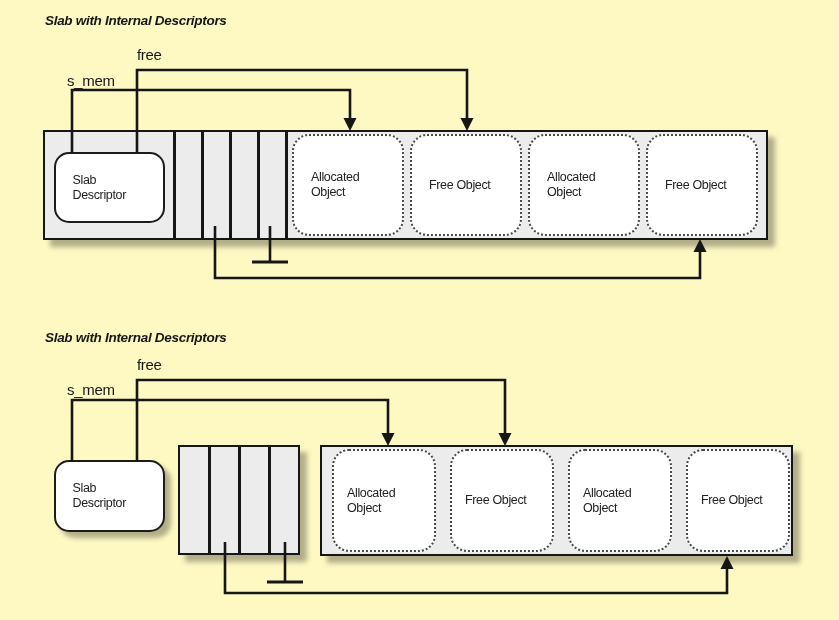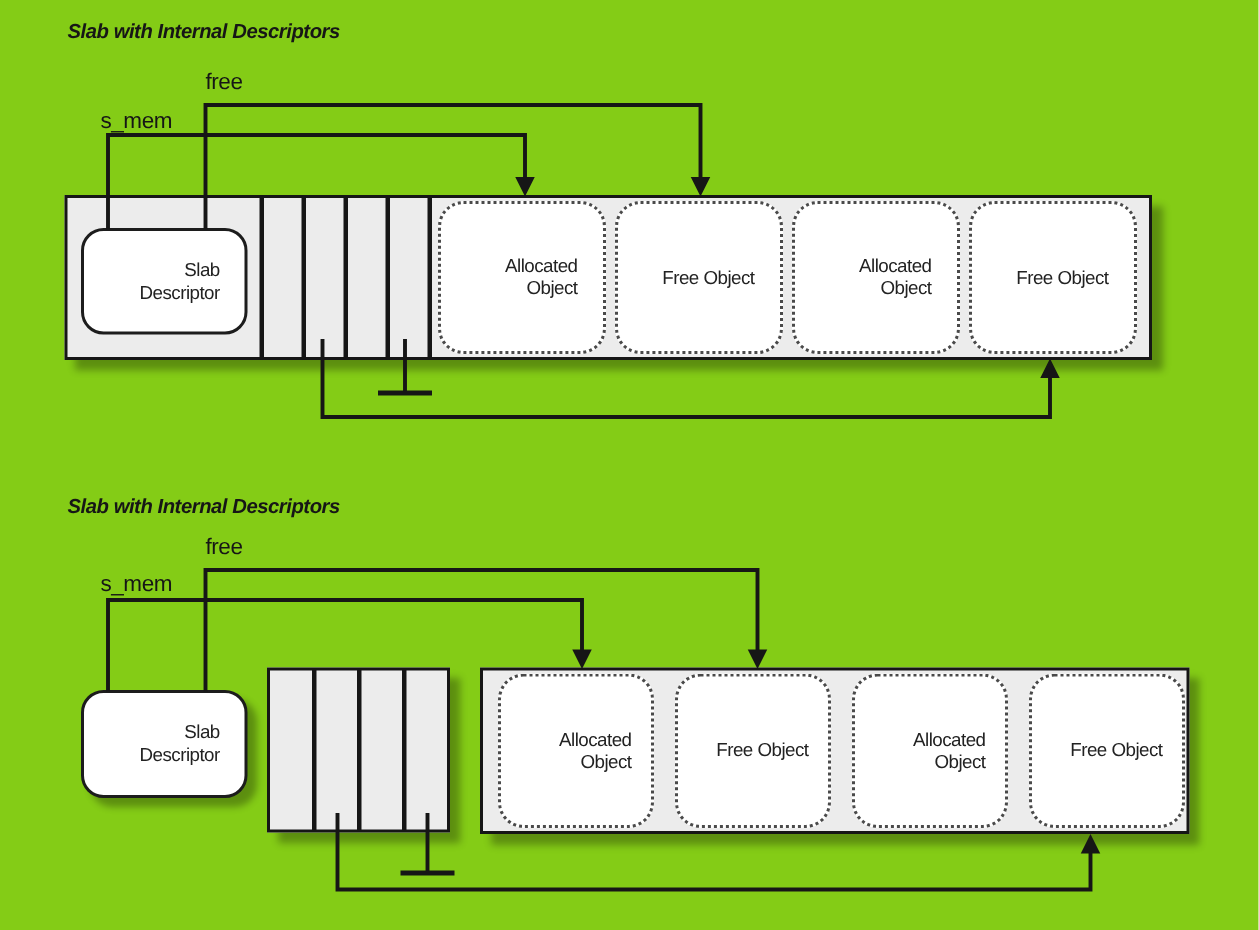--- a/index.html
+++ b/index.html
@@ -1,37 +1,37 @@
 <!DOCTYPE html>
 <html><head>
 <meta charset="utf-8">
 <style>
   html,body { margin:0; padding:0; background:#ffffff; }
   .canvas {
-    position:relative; width:839px; height:620px; background:#84cc16;
+    position:relative; width:839px; height:620px; background:#fef9c3;
     font-family:"Liberation Sans", sans-serif; color:#161616; overflow:hidden;
   }
   .abs { position:absolute; box-sizing:border-box; }
   .fig-title {
     font-size:13.5px; font-weight:bold; font-style:italic; letter-spacing:-0.3px;
     white-space:nowrap;
   }
   .ptr-label { font-size:15px; letter-spacing:-0.3px; white-space:nowrap; }
   .slab {
     background:#ececec; border:2.6px solid #161616;
     box-shadow:7px 7px 5px rgba(0,0,0,0.30);
   }
   .descriptor {
     background:#ffffff; border:2.6px solid #1c1c1c; border-radius:15px;
     display:flex; align-items:center; justify-content:center; text-align:center;
   }
   .descriptor.shadowed { box-shadow:6px 6px 5px rgba(0,0,0,0.30); }
   .box-label {
     font-size:12.5px; line-height:1.18; letter-spacing:-0.35px;
-    width:74px; text-align:right; color:#222;
+    width:74px; text-align:left; color:#222;
   }
   .divider { background:#161616; width:2.6px; }
   .obj {
     background:#ffffff; border:2px dotted #4a4a4a; border-radius:17px;
     display:flex; align-items:center; justify-content:center; text-align:center;
   }
   svg.overlay { position:absolute; left:0; top:0; pointer-events:none; }
 </style>
 </head>
 <body>

